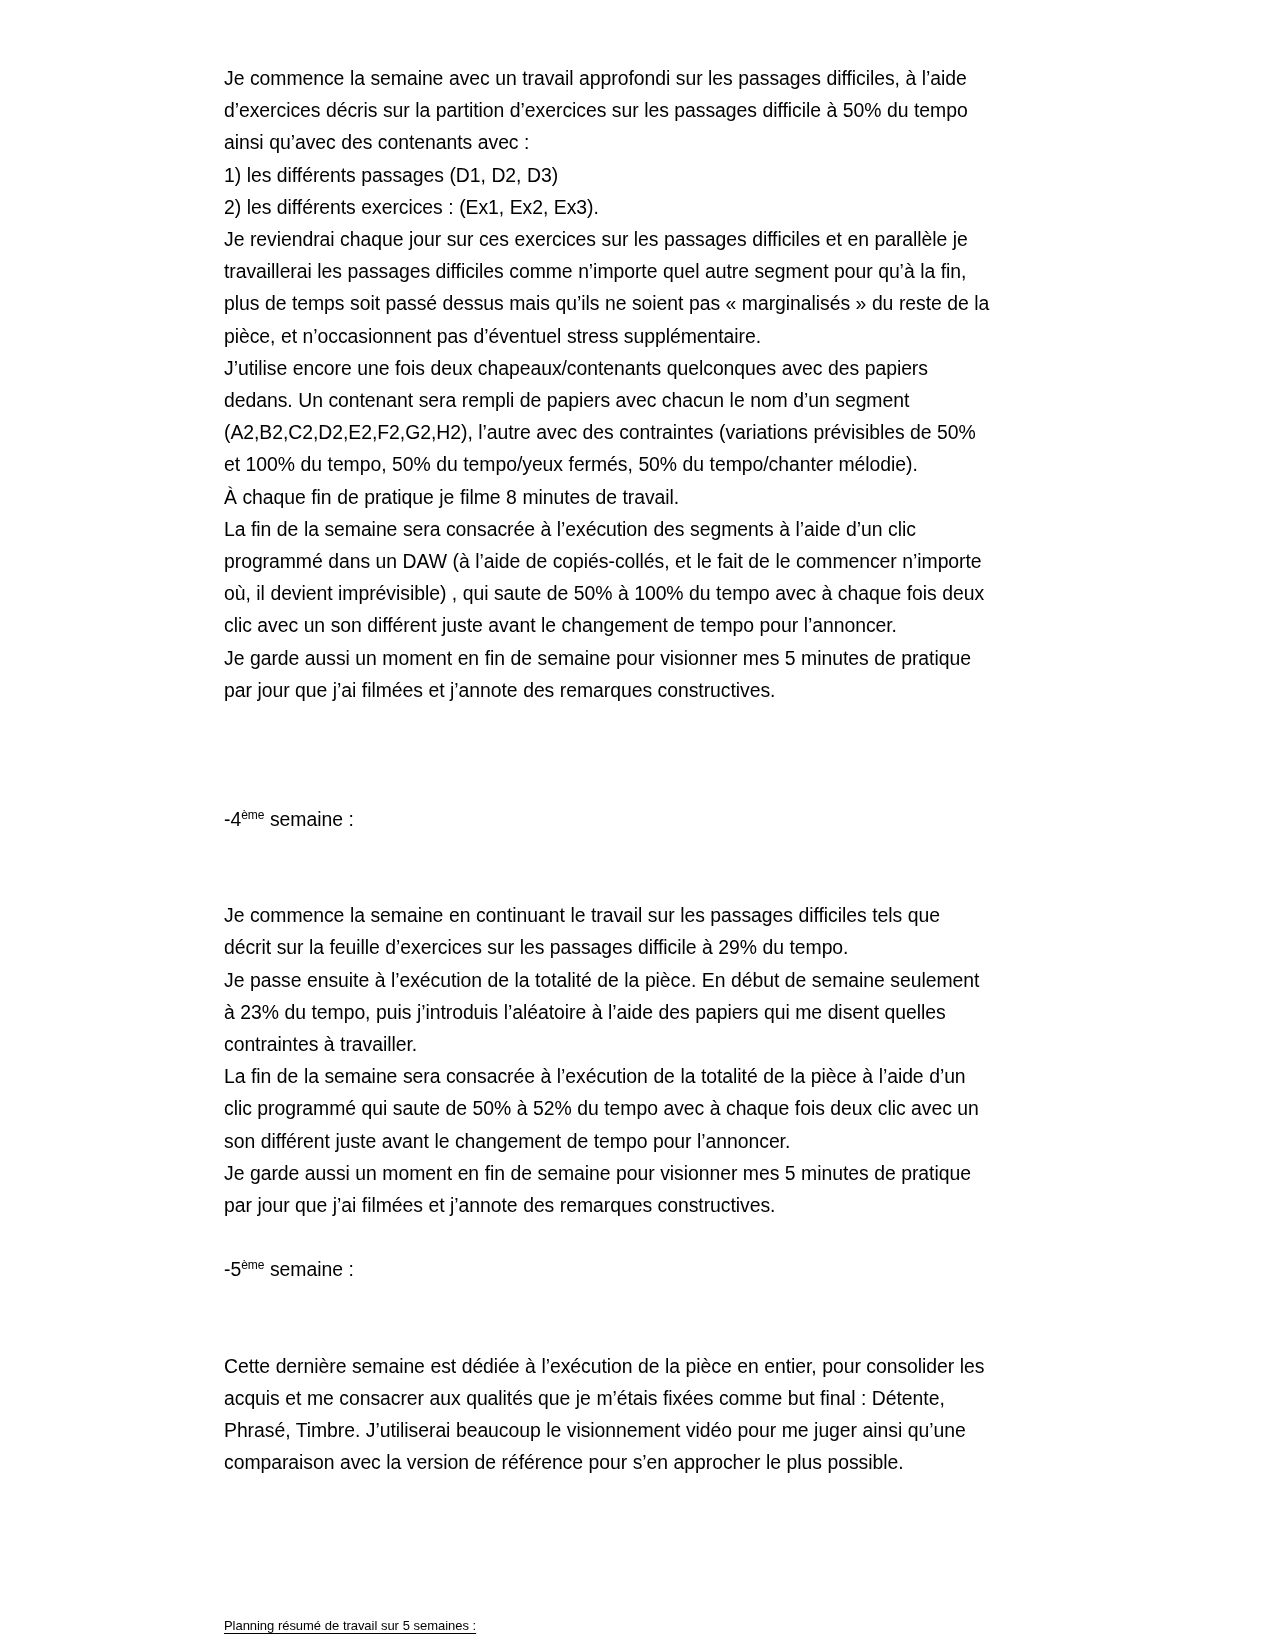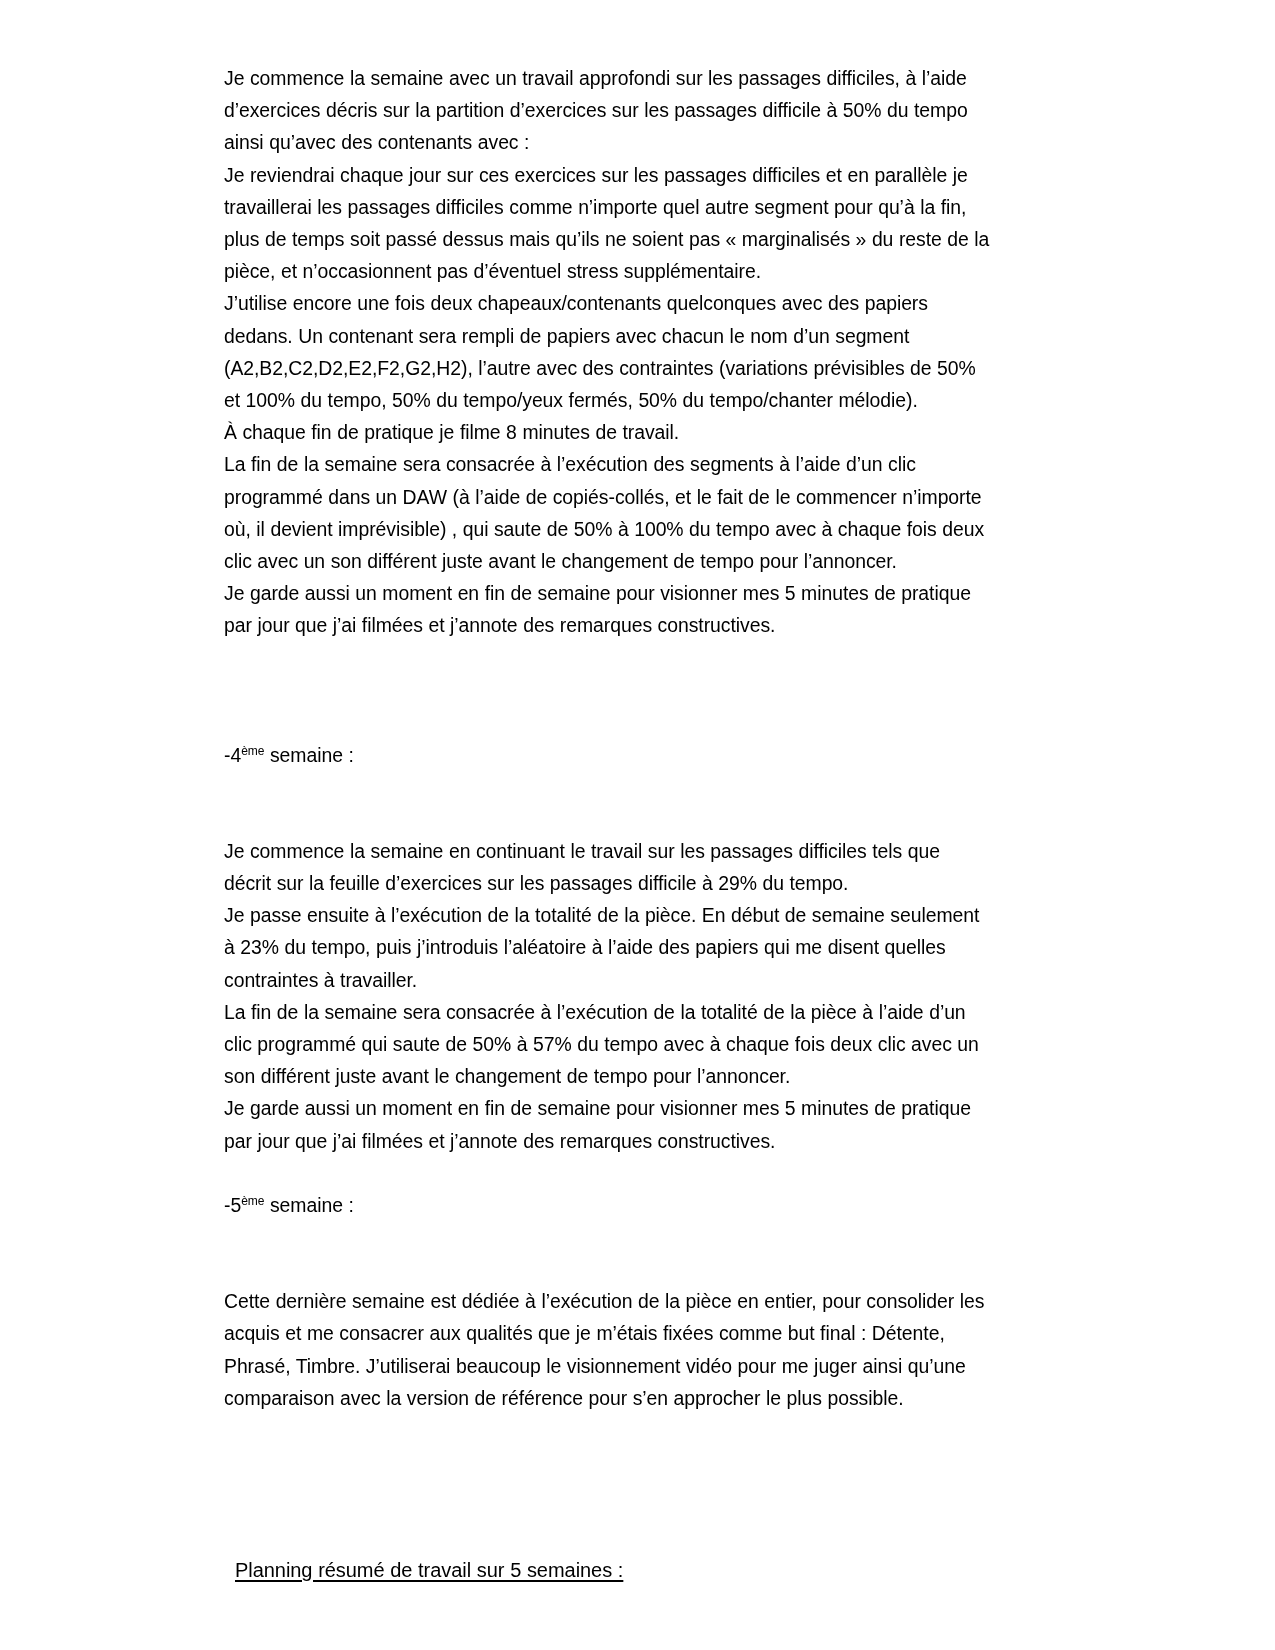--- a/index.html
+++ b/index.html
@@ -37,22 +37,22 @@
   .gap-md { height: 64px; }
   .gap-sm { height: 32px; }
   .gap-xl { height: 129px; }
   .heading-week {
     margin: 0;
     font-size: 19.4px;
     line-height: 32.2px;
     font-weight: normal;
   }
   .heading-underline {
-    margin: 11px;
-    font-size: 20px;
+    margin: 0;
+    font-size: 13px;
     line-height: 32.2px;
     font-weight: normal;
     text-decoration: underline;
     text-underline-offset: 3px;
     display: inline-block;
   }
   sup {
     font-size: 0.62em;
     vertical-align: super;
     line-height: 0;
@@ -64,37 +64,39 @@
 </style>
 </head>
 <body>
 
 <div class="page">
 
   <div class="doc-body">
 
     <section>
       <p class="para">Je commence la semaine avec un travail approfondi sur les passages difficiles, à l’aide d’exercices décris sur la partition d’exercices sur les passages difficile à 50% du tempo ainsi qu’avec des contenants avec :</p>
+      <p class="para">1) les différents passages (D1, D2, D3)</p>
+      <p class="para">2) les différents exercices : (Ex1, Ex2, Ex3).</p>
       <p class="para">Je reviendrai chaque jour sur ces exercices sur les passages difficiles et en parallèle je travaillerai les passages difficiles comme n’importe quel autre segment pour qu’à la fin, plus de temps soit passé dessus mais qu’ils ne soient pas « marginalisés » du reste de la pièce, et n’occasionnent pas d’éventuel stress supplémentaire.</p>
       <p class="para">J’utilise encore une fois deux chapeaux/contenants quelconques avec des papiers dedans. Un contenant sera rempli de papiers avec chacun le nom d’un segment (A2,B2,C2,D2,E2,F2,G2,H2), l’autre avec des contraintes (variations prévisibles de 50% et 100% du tempo, 50% du tempo/yeux fermés, 50% du tempo/chanter mélodie).</p>
       <p class="para">À chaque fin de pratique je filme 8 minutes de travail.</p>
       <p class="para">La fin de la semaine sera consacrée à l’exécution des segments à l’aide d’un clic programmé dans un DAW (à l’aide de copiés-collés, et le fait de le commencer n’importe où, il devient imprévisible) , qui saute de 50% à 100% du tempo avec à chaque fois deux clic avec un son différent juste avant le changement de tempo pour l’annoncer.</p>
       <p class="para">Je garde aussi un moment en fin de semaine pour visionner mes 5 minutes de pratique par jour que j’ai filmées et j’annote des remarques constructives.</p>
     </section>
 
     <div class="gap-lg"></div>
 
     <section>
       <p class="heading-week"><span>-4</span><sup>ème</sup><span> semaine :</span></p>
 
       <div class="gap-md"></div>
 
       <p class="para">Je commence la semaine en continuant le travail sur les passages difficiles tels que décrit sur la feuille d’exercices sur les passages difficile à 29% du tempo.</p>
       <p class="para">Je passe ensuite à l’exécution de la totalité de la pièce. En début de semaine seulement à 23% du tempo, puis j’introduis l’aléatoire à l’aide des papiers qui me disent quelles contraintes à travailler.</p>
-      <p class="para">La fin de la semaine sera consacrée à l’exécution de la totalité de la pièce à l’aide d’un clic programmé qui saute de 50% à 57% du tempo avec à chaque fois deux clic avec un son différent juste avant le changement de tempo pour l’annoncer.</p>
+      <p class="para">La fin de la semaine sera consacrée à l’exécution de la totalité de la pièce à l’aide d’un clic programmé qui saute de 50% à 52% du tempo avec à chaque fois deux clic avec un son différent juste avant le changement de tempo pour l’annoncer.</p>
       <p class="para">Je garde aussi un moment en fin de semaine pour visionner mes 5 minutes de pratique par jour que j’ai filmées et j’annote des remarques constructives.</p>
     </section>
 
     <div class="gap-sm"></div>
 
     <section>
       <p class="heading-week"><span>-5</span><sup>ème</sup><span> semaine :</span></p>
 
       <div class="gap-md"></div>
 

